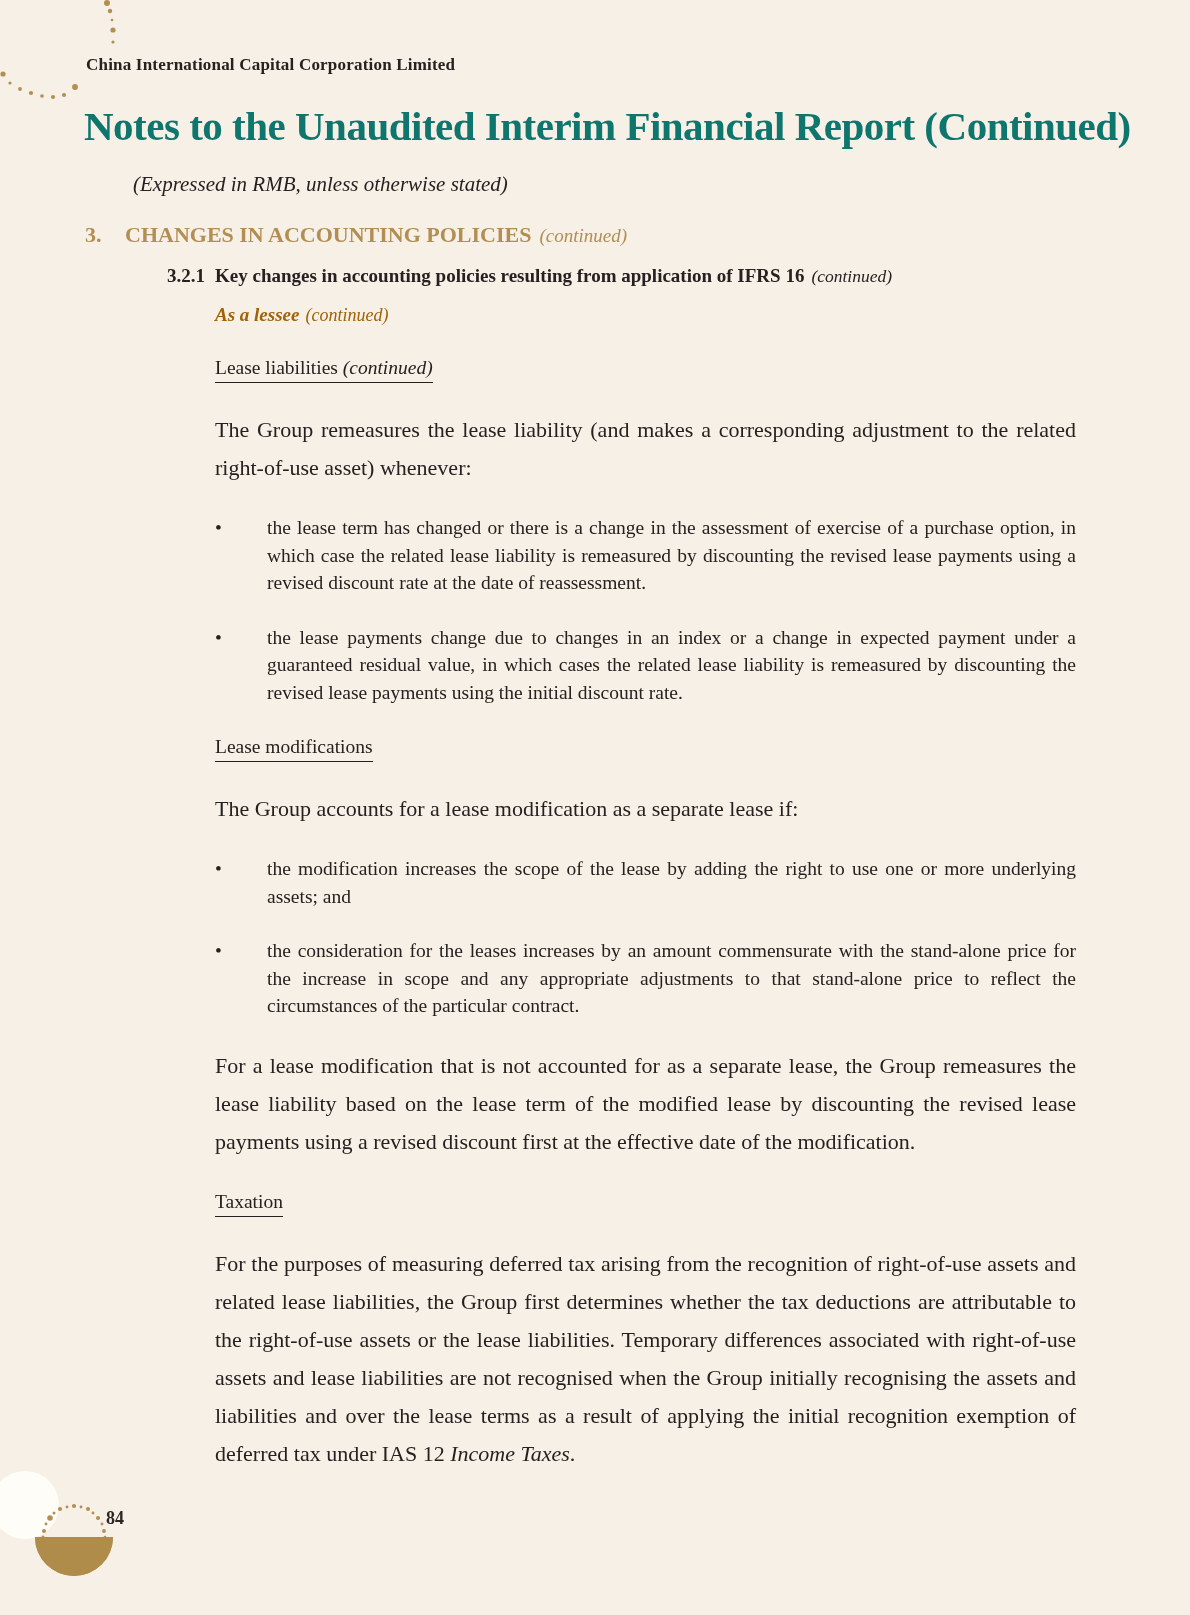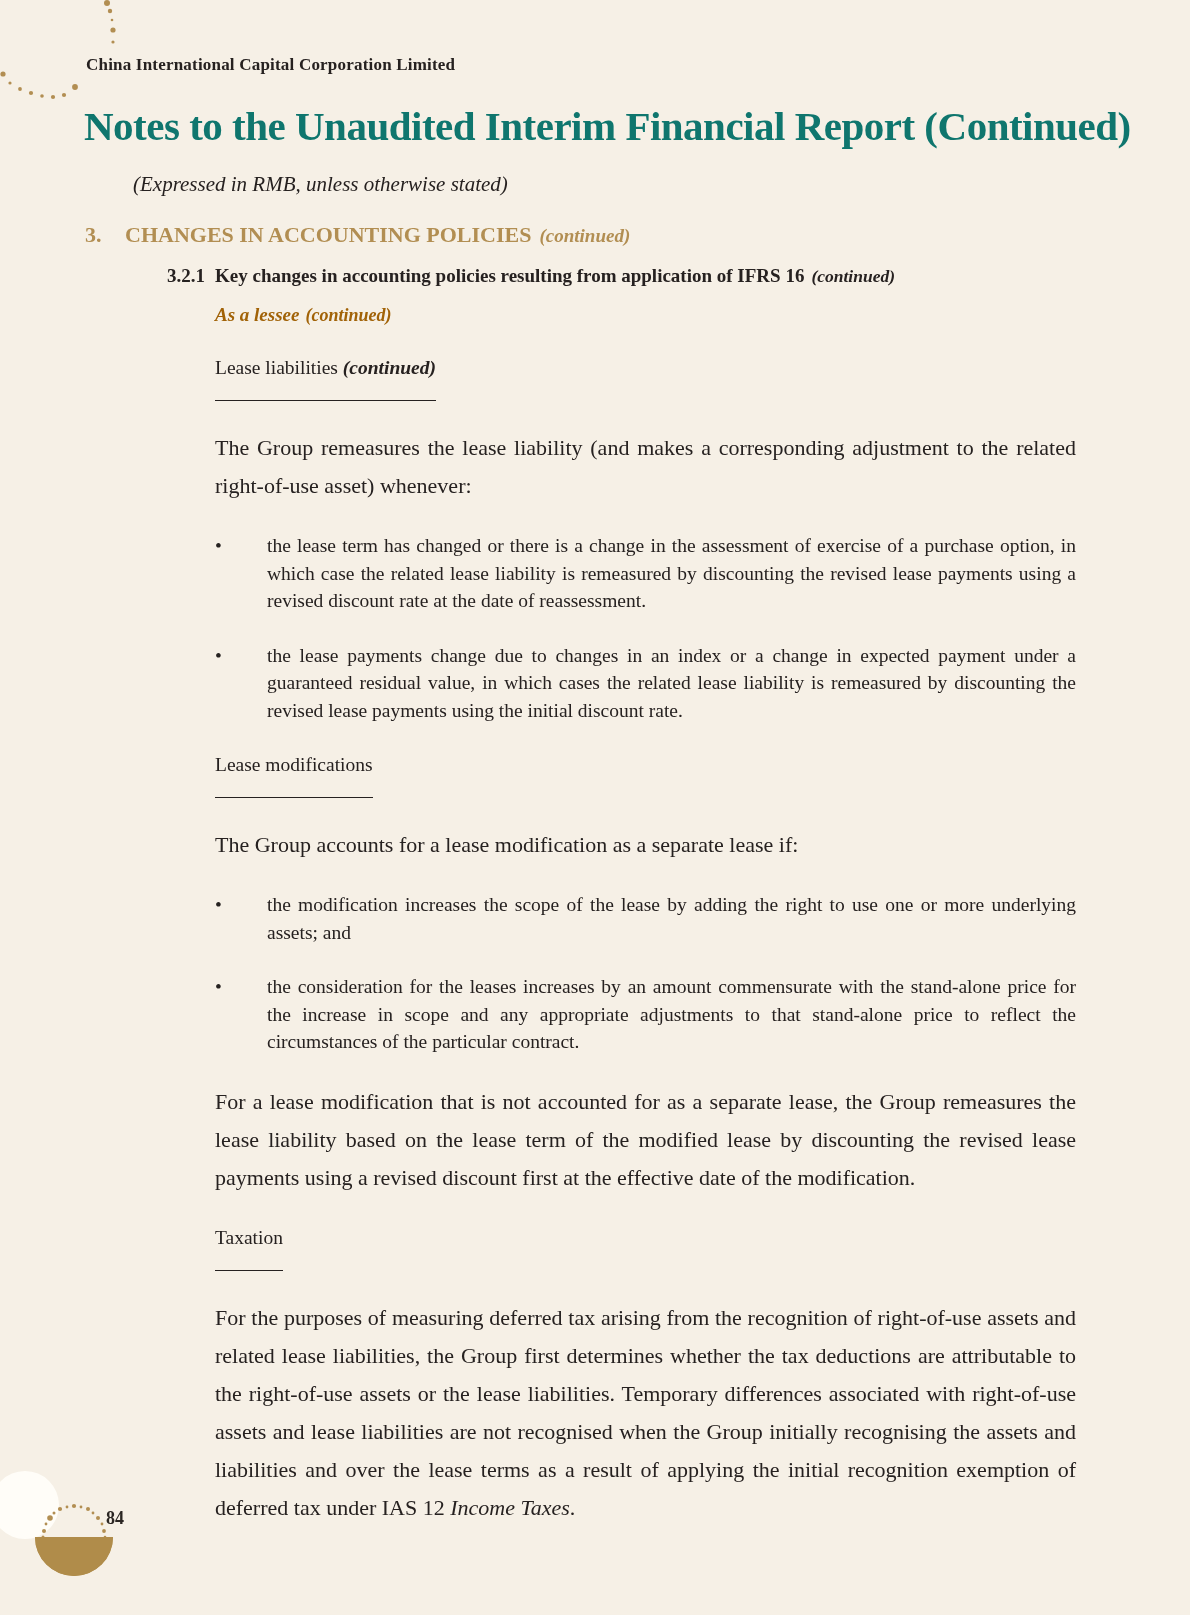--- a/index.html
+++ b/index.html
@@ -31,21 +31,21 @@
     font-size: 21px; font-style: italic; margin-left: 48px;
   }
 
   .content {
     position: absolute; left: 85px; top: 220px; width: 991px;
   }
 
   .h1-row { display: flex; color: #b28e52; font-size: 22px; font-weight: bold;
             line-height: 30px; margin-bottom: 12px; }
   .h1-num { width: 40px; flex: none; }
-  .suffix-italic { font-style: italic; font-weight: bold; }
+  .suffix-italic { font-style: italic; font-weight: normal; }
   .h1-row .suffix-italic { font-size: 19px; margin-left: 8px; }
 
   .level2 { margin-left: 40px; }
   .h2-row { display: flex; font-size: 20px; font-weight: bold; line-height: 28px;
             margin-bottom: 13px; }
   .h2-num { width: 42px; flex: none; }
   .h2-row .suffix-italic { font-size: 18px; margin-left: 7px; }
 
   .level3 { margin-left: 42px; }
   .h3-row { display: flex; font-size: 19px; font-weight: bold; line-height: 26px;
@@ -55,21 +55,21 @@
 
   .level4 { margin-left: 48px; width: 861px; }
 
   .lessee-row { color: #a16207; font-size: 19px; font-weight: bold; font-style: italic;
                 line-height: 24px; margin-bottom: 15px; }
   .lessee-row .suffix-italic { font-size: 18px; margin-left: 6px; }
 
   .sub-heading { font-size: 19.5px; line-height: 26px; margin: 28px 0 28px 0; }
   .sub-heading:first-child { margin-top: 0; }
   .sub-heading .underlined {
-    display: inline-block; border-bottom: 1.2px solid #262120; padding-bottom: 19px;
+    display: inline-block; border-bottom: 1.2px solid #262120; padding-bottom: 1px;
   }
   .sub-heading .suffix-italic { font-style: italic; }
 
   .para {
     font-size: 22px; line-height: 38px; text-align: justify;
     margin-bottom: 27px;
   }
   .bullet-row { display: flex; margin-bottom: 27px; }
   .bullet-marker { width: 52px; flex: none; font-size: 19.5px; line-height: 27.5px; }
   .bullet-marker::before { content: "\2022"; }

